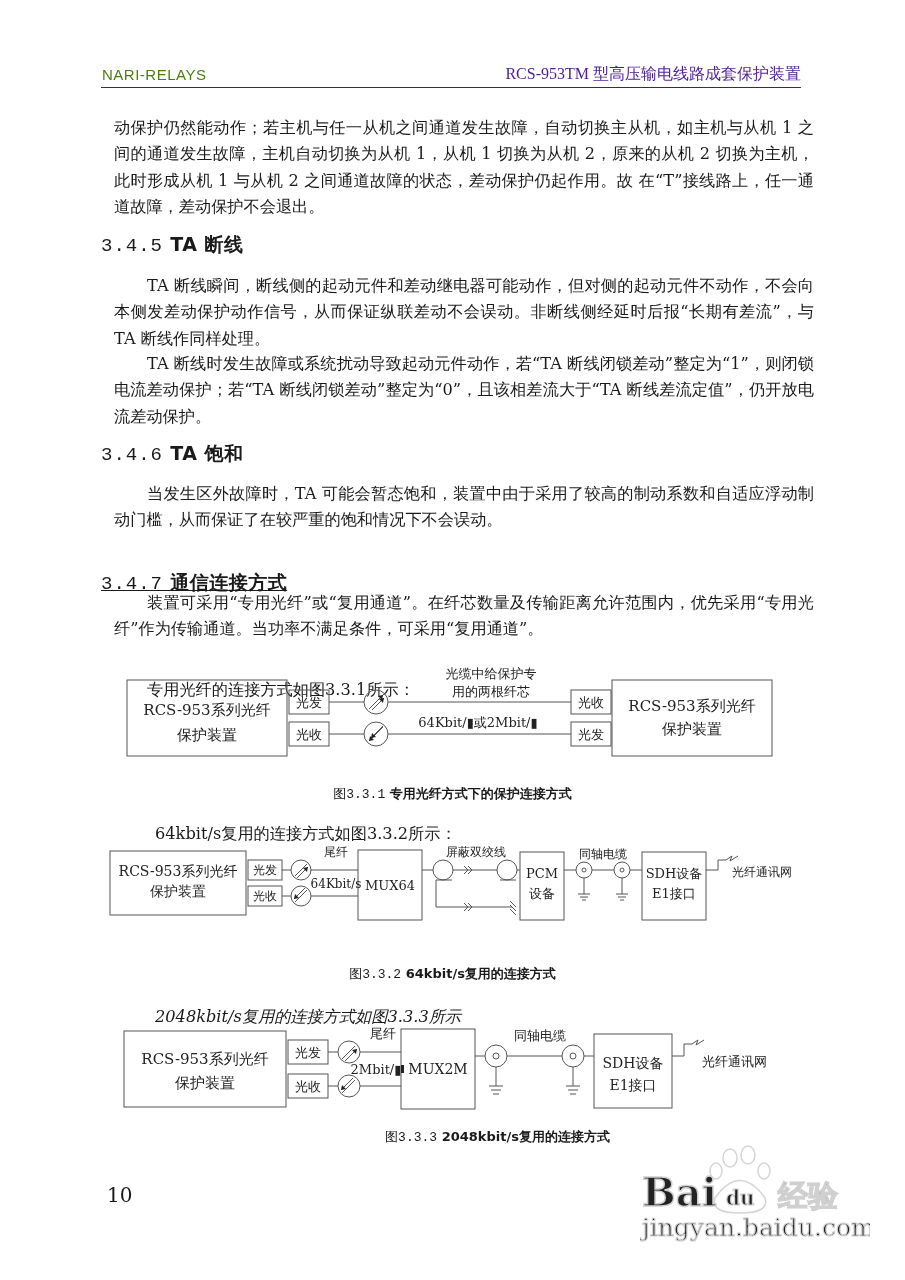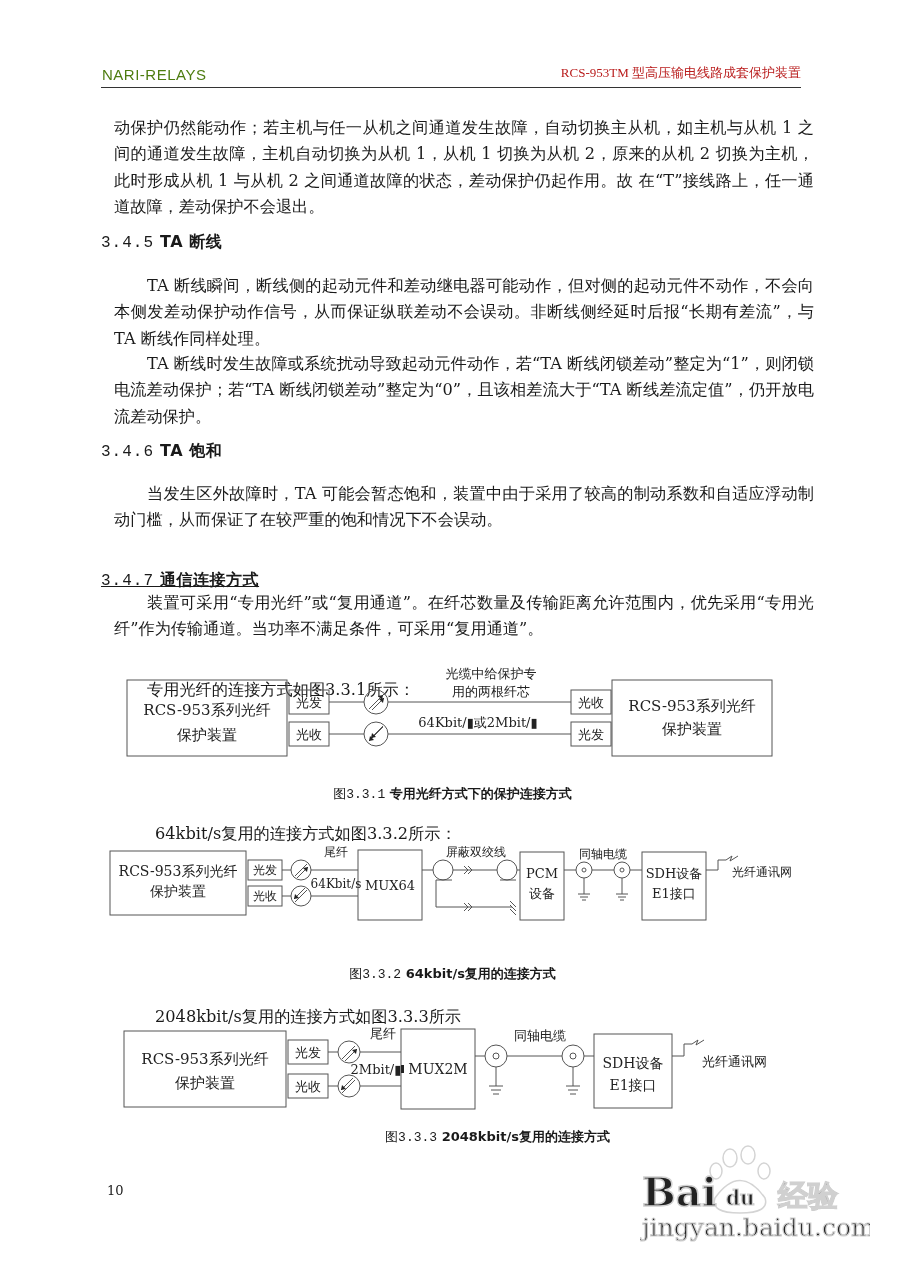--- a/index.html
+++ b/index.html
@@ -1,28 +1,28 @@
 <!DOCTYPE html>
 <html><head>
 <meta charset="utf-8">
 <style>
   html, body { margin: 0; padding: 0; background: #ffffff; }
   body { width: 905px; height: 1280px; position: relative; overflow: hidden; font-family: "DejaVu Serif", "Liberation Serif", serif; color: #1a1a1a; }
   .abs { position: absolute; }
   .header-left { left: 102px; top: 66px; font-family: "Liberation Sans", "DejaVu Sans", sans-serif; font-size: 15px; letter-spacing: 0.5px; color: #4d7c0f; }
-  .header-right { right: 104px; top: 64px; font-size: 13px; color: #b91c1c; font-family: "Liberation Serif", "DejaVu Serif", serif; }
+  .header-right { right: 104px; top: 64px; font-size: 16px; color: #4c1d95; font-family: "Liberation Serif", "DejaVu Serif", serif; }
   .header-rule { left: 101px; top: 87px; width: 700px; height: 1px; background: #333; }
   .para { left: 101px; width: 700px; font-size: 16.2px; line-height: 26.4px; text-align: justify; margin: 13px; }
   .indent { text-indent: 33px; }
-  .h3 { left: 101px; font-size: 16px; font-weight: bold; font-family: "DejaVu Sans", "Liberation Sans", sans-serif; letter-spacing: 0.5px; }
+  .h3 { left: 101px; font-size: 19px; font-weight: bold; font-family: "DejaVu Sans", "Liberation Sans", sans-serif; letter-spacing: 0.5px; }
   .h3 .num { font-weight: normal; font-family: "Liberation Mono", "DejaVu Sans Mono", monospace; letter-spacing: 1px; }
   .caption { font-family: "DejaVu Sans", "Liberation Sans", sans-serif; font-size: 13px; font-weight: bold; text-align: center; left: 0; width: 905px; }
   .caption .n { font-weight: normal; font-family: "Liberation Mono", monospace; }
   svg text { font-family: "DejaVu Serif", "Liberation Serif", serif; fill: #222; }
-  .page-num { left: 107px; top: 1183px; font-size: 13px; }
+  .page-num { left: 107px; top: 1183px; font-size: 20px; }
   .watermark { left: 640px; top: 1143px; width: 230px; height: 100px; }
 </style>
 </head>
 <body>
 
 <div class="abs header-left">NARI-RELAYS</div>
 <div class="abs header-right">RCS-953TM 型高压输电线路成套保护装置</div>
 <div class="abs header-rule"></div>
 
 <p class="abs para" style="top:102px;">动保护仍然能动作；若主机与任一从机之间通道发生故障，自动切换主从机，如主机与从机 1 之间的通道发生故障，主机自动切换为从机 1，从机 1 切换为从机 2，原来的从机 2 切换为主机，此时形成从机 1 与从机 2 之间通道故障的状态，差动保护仍起作用。故 在“T”接线路上，任一通道故障，差动保护不会退出。</p>
@@ -155,21 +155,21 @@
   <text x="603" y="20" font-size="12" text-anchor="middle">同轴电缆</text>
   <text x="674" y="40" font-size="13" text-anchor="middle">SDH设备</text>
   <text x="674" y="60" font-size="13" text-anchor="middle">E1接口</text>
   <text x="732" y="38" font-size="12">光纤通讯网</text>
 </svg>
 <div class="abs caption" style="top:965px;">
   <span class="n">图3.3.2</span>
   <span>64kbit/s复用的连接方式</span>
 </div>
 
-<div class="abs para" style="top:991px;left:142px;width:auto;">2048kbit/s复用的连接方式如图3.3.3所示</div>
+<div class="abs para" style="top:991px;left:142px;width:auto;font-style:italic;">2048kbit/s复用的连接方式如图3.3.3所示</div>
 
 <svg class="abs" style="left:0;top:1018px;" width="905" height="95">
   <g stroke="#555" stroke-width="1" fill="none">
     <rect x="124" y="13" width="162" height="76"></rect>
     <rect x="288" y="22" width="40" height="24"></rect>
     <rect x="288" y="56" width="40" height="24"></rect>
     <line x1="328" y1="34" x2="338" y2="34"></line>
       <line x1="360" y1="34" x2="401" y2="34"></line>
     <line x1="328" y1="68" x2="338" y2="68"></line>
       <line x1="360" y1="68" x2="401" y2="68"></line>

